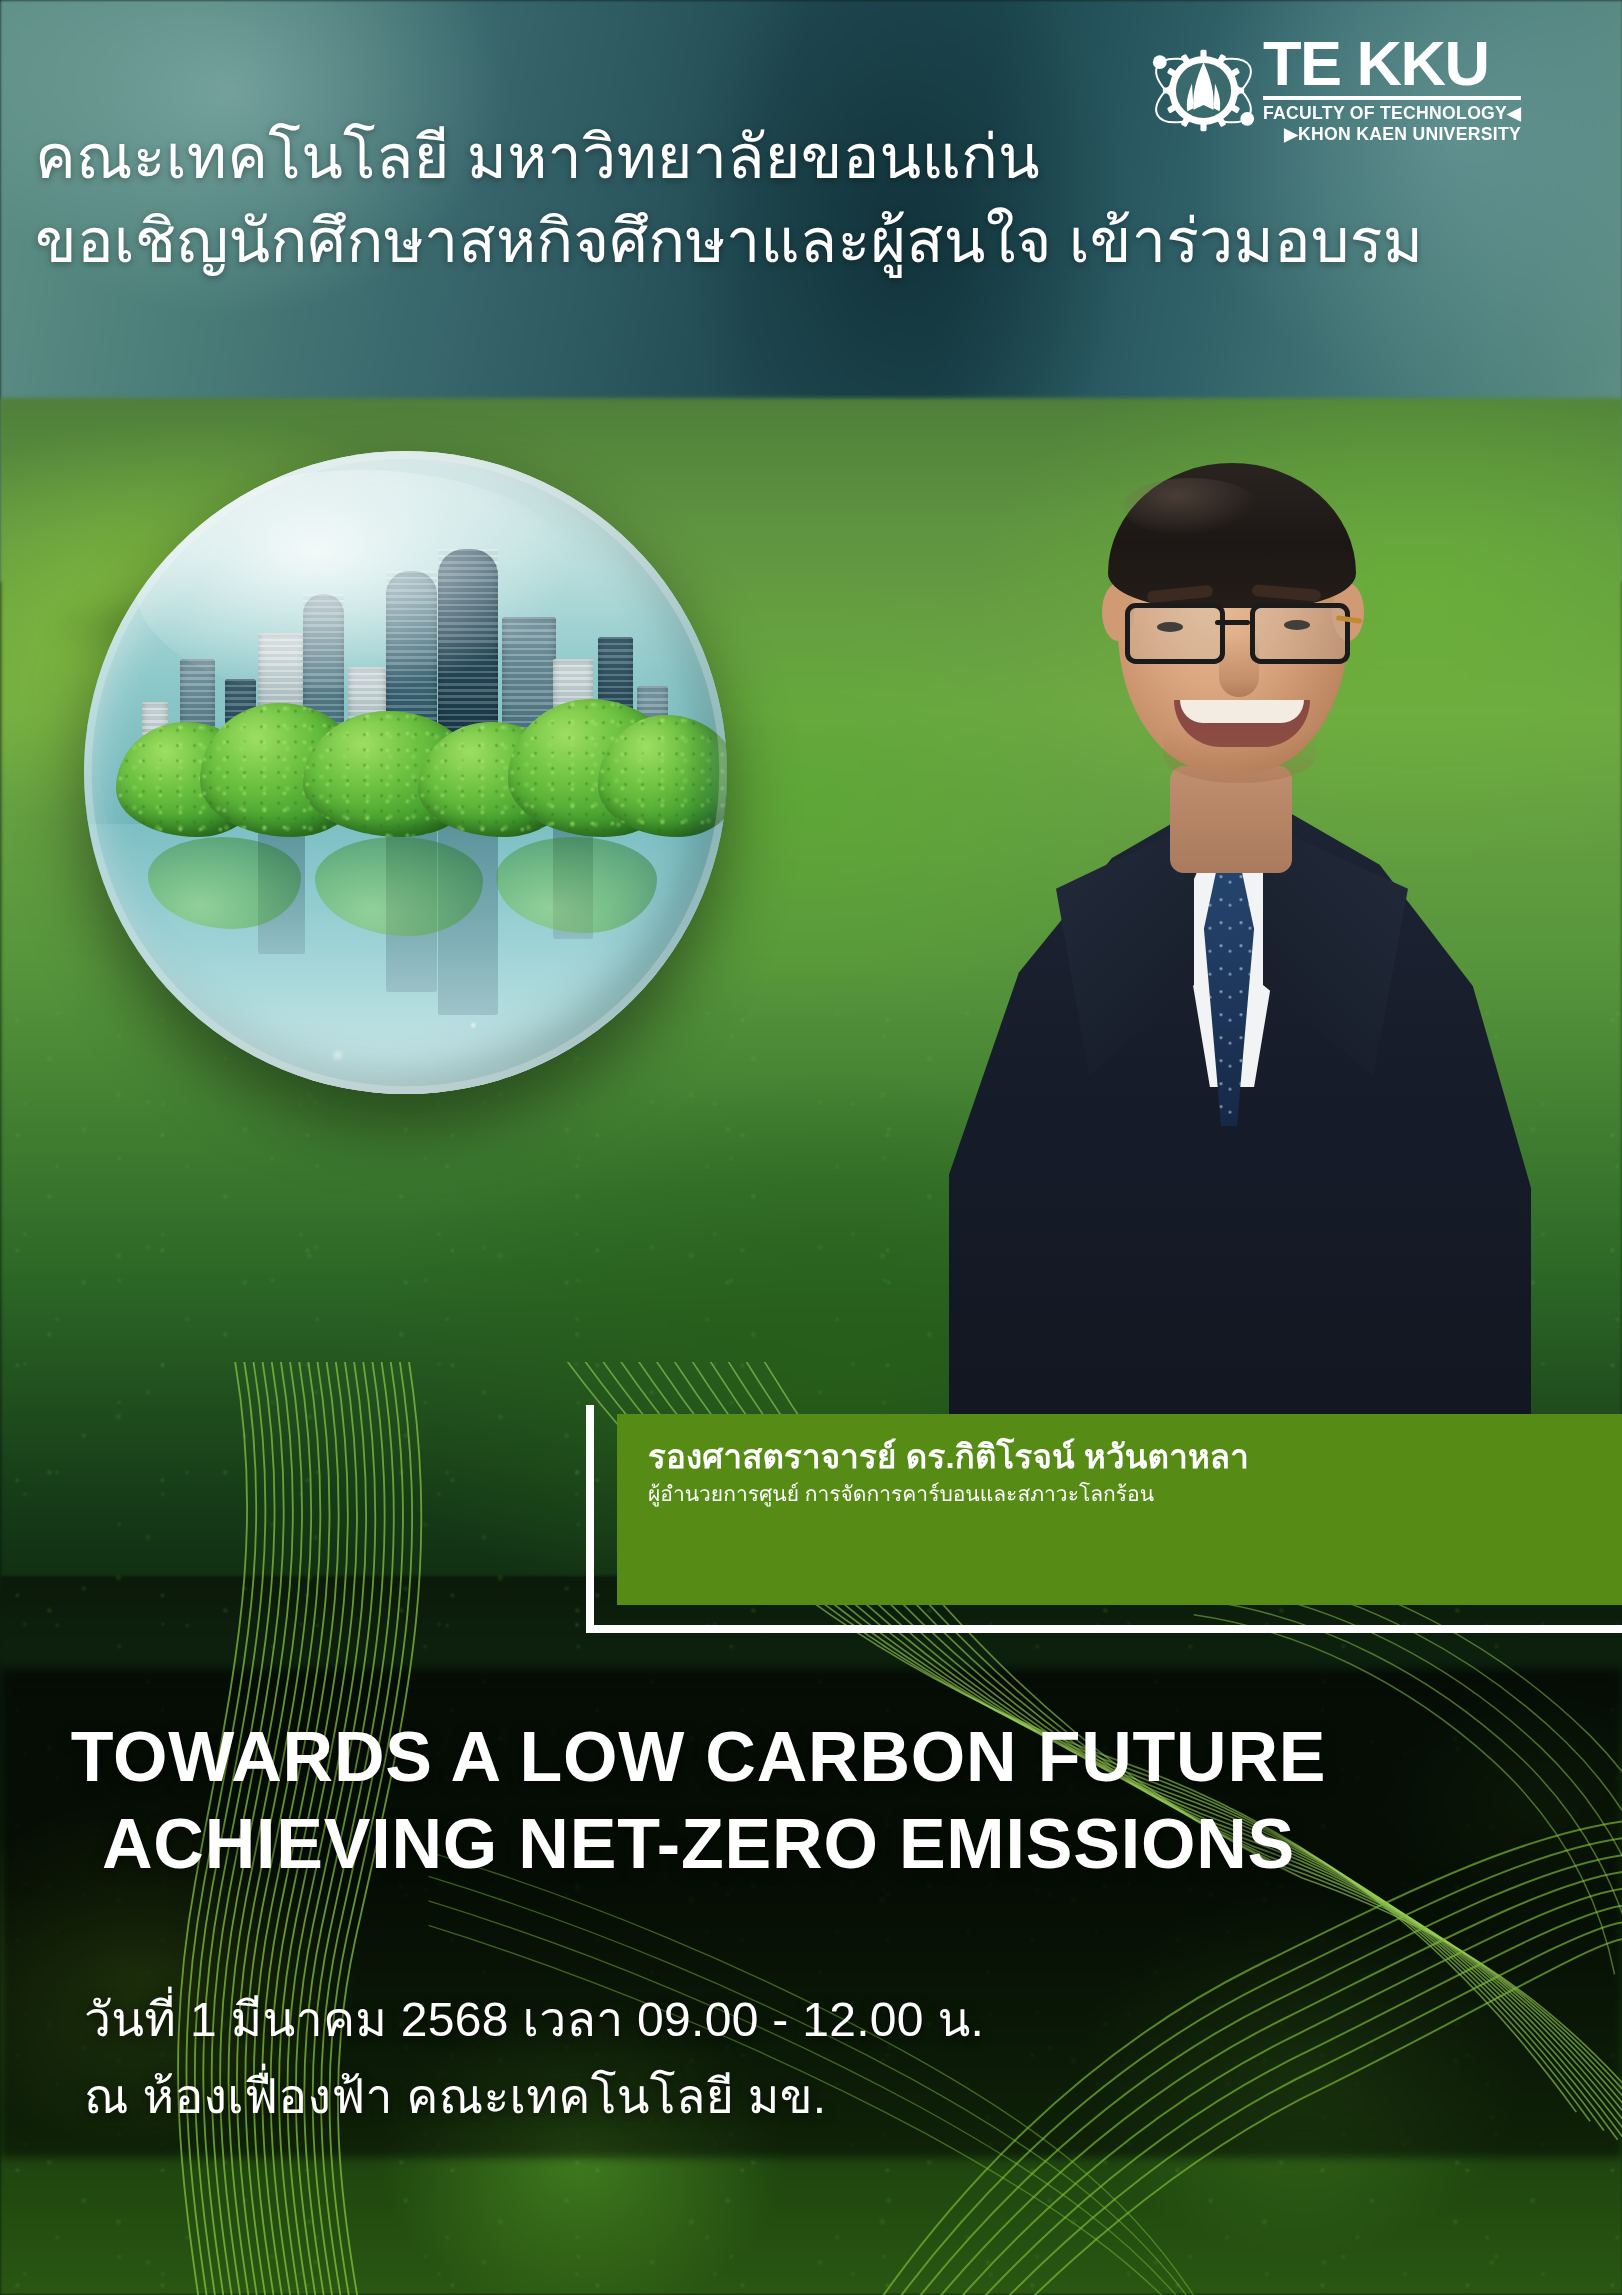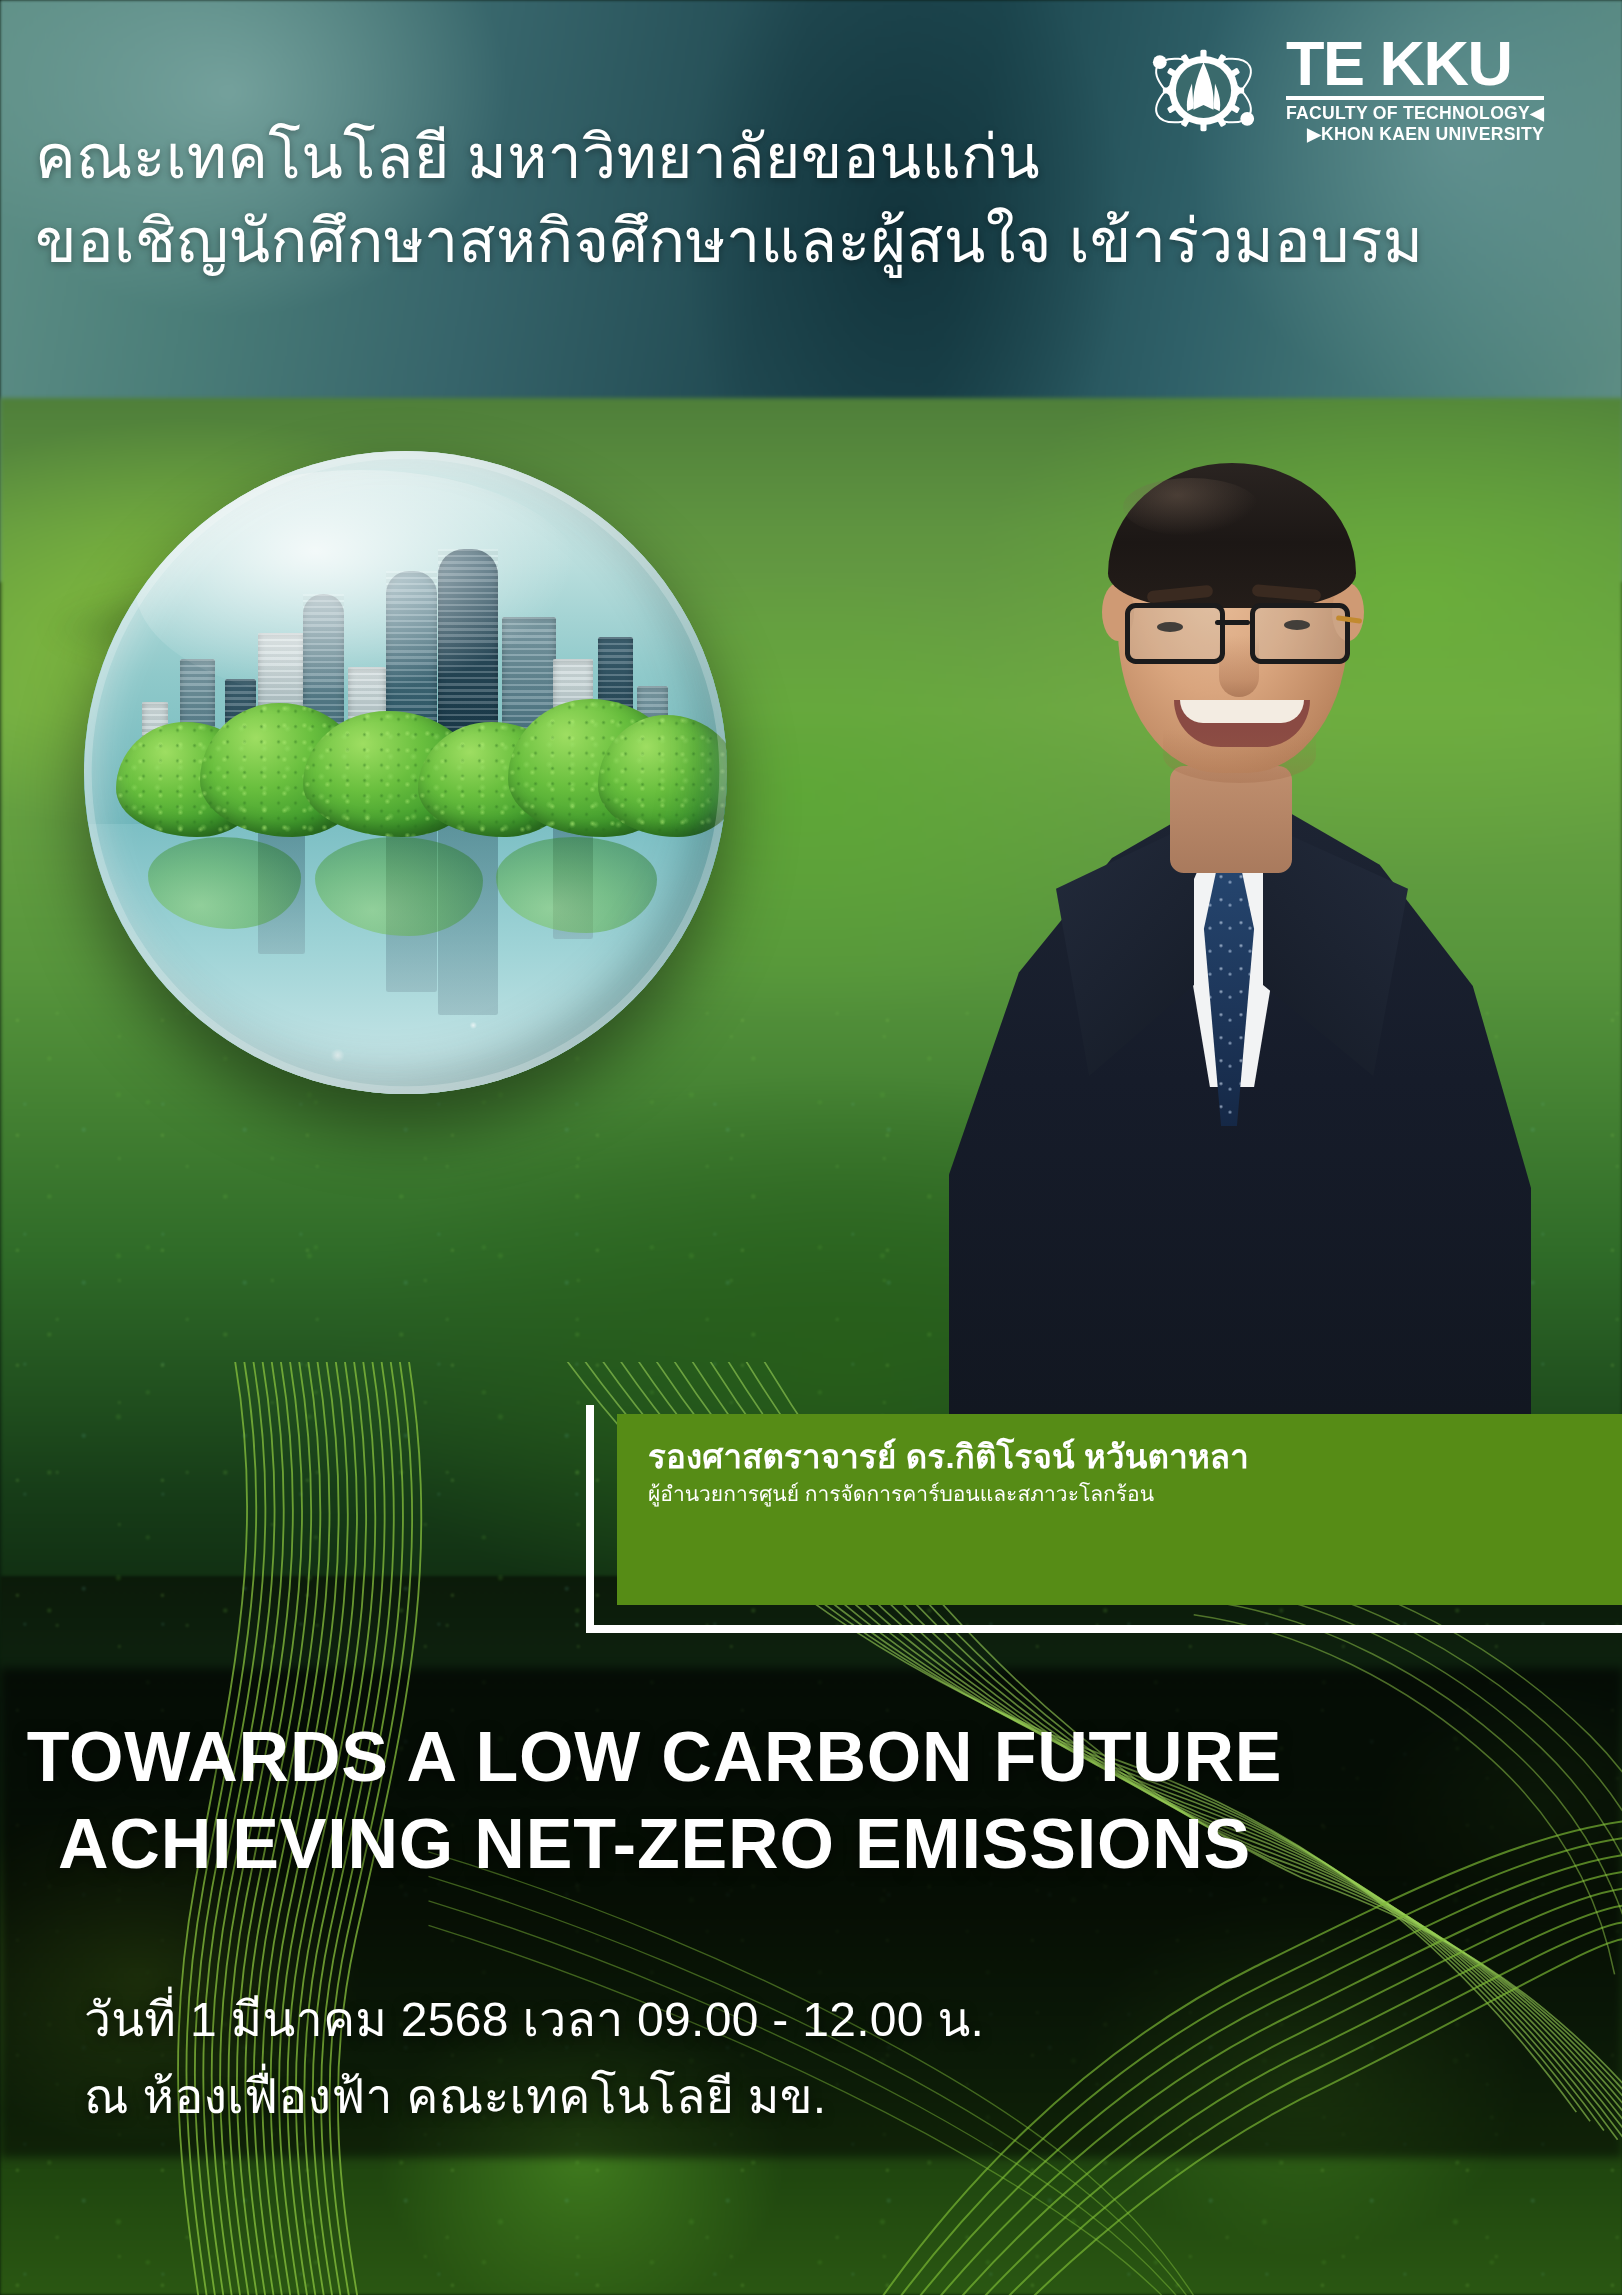--- a/index.html
+++ b/index.html
@@ -170,40 +170,40 @@
   .p-chin{position:absolute;left:298px;top:346px;width:153px;height:54px;border-radius:0 0 50% 50%;
     background:linear-gradient(180deg, rgba(190,135,95,.0), rgba(160,105,72,.35));}
 
   
   .hdr{position:absolute; left:35px; top:115px; width:1025px;}
   .hdr-line{color:#fff; font-size:61px; line-height:1.38; letter-spacing:0.2px;
     text-shadow:0 2.3px 7.7px rgba(0,0,0,.35); white-space:nowrap;}
 
   
   .logo{position:absolute; left:1146px; top:29px; width:459px; height:122px;
-    display:flex; align-items:center; gap:25px;}
+    display:flex; align-items:center; gap:2px;}
   .logo-mark{position:relative; width:115px; height:115px; flex:0 0 115px;}
   .logo-text{display:flex;flex-direction:column;align-items:flex-start;}
   .logo-top{color:#fff;font-weight:bold;font-size:63px;line-height:.88;letter-spacing:-1.5px;}
   .logo-rule{width:100%;height:3.8px;background:#fff;margin:4.6px 0 3.8px;}
   .logo-sub1,.logo-sub2{color:#fff;font-weight:bold;font-size:17.6px;line-height:1.16;letter-spacing:0.3px;}
   .logo-sub2{align-self:flex-end;}
 
   
   .spk-frame{position:absolute; left:586px; top:1405px; width:1037px; height:220px;
     border-left:8.4px solid #fff; border-bottom:8.4px solid #fff;}
   .spk-box{position:absolute; left:617px; top:1414px; width:1006px; height:191px;
     background:#568c16;}
   .spk-inner{position:absolute; left:31px; top:20px; right:23px;}
   .spk-lead{color:#fff; font-size:31px; line-height:1.18;}
   .spk-name{color:#fff; font-size:33px; font-weight:bold; line-height:1.42; letter-spacing:0.2px;}
   .spk-role{color:#fff; font-size:21px; line-height:1.22;}
 
   
-  .title-wrap{position:absolute; left:0; top:1714px; width:1309px; text-align:center;}
+  .title-wrap{position:absolute; left:0; top:1714px; width:1309px; text-align:center;padding-left:44px;}
   .title-l1,.title-l2{color:#fff; font-weight:bold; font-size:70px; line-height:1.24;
     letter-spacing:0.8px; text-shadow:0 3.1px 13.8px rgba(0,0,0,.55);}
 
   
   .foot{position:absolute; left:84px; top:1982px; width:1454px;}
   .foot-line{color:#fff; font-size:48px; line-height:1.6; letter-spacing:0.3px;
     text-shadow:0 3.1px 12.2px rgba(0,0,0,.6); white-space:nowrap;}
 </style>
 </head>
 <body>

